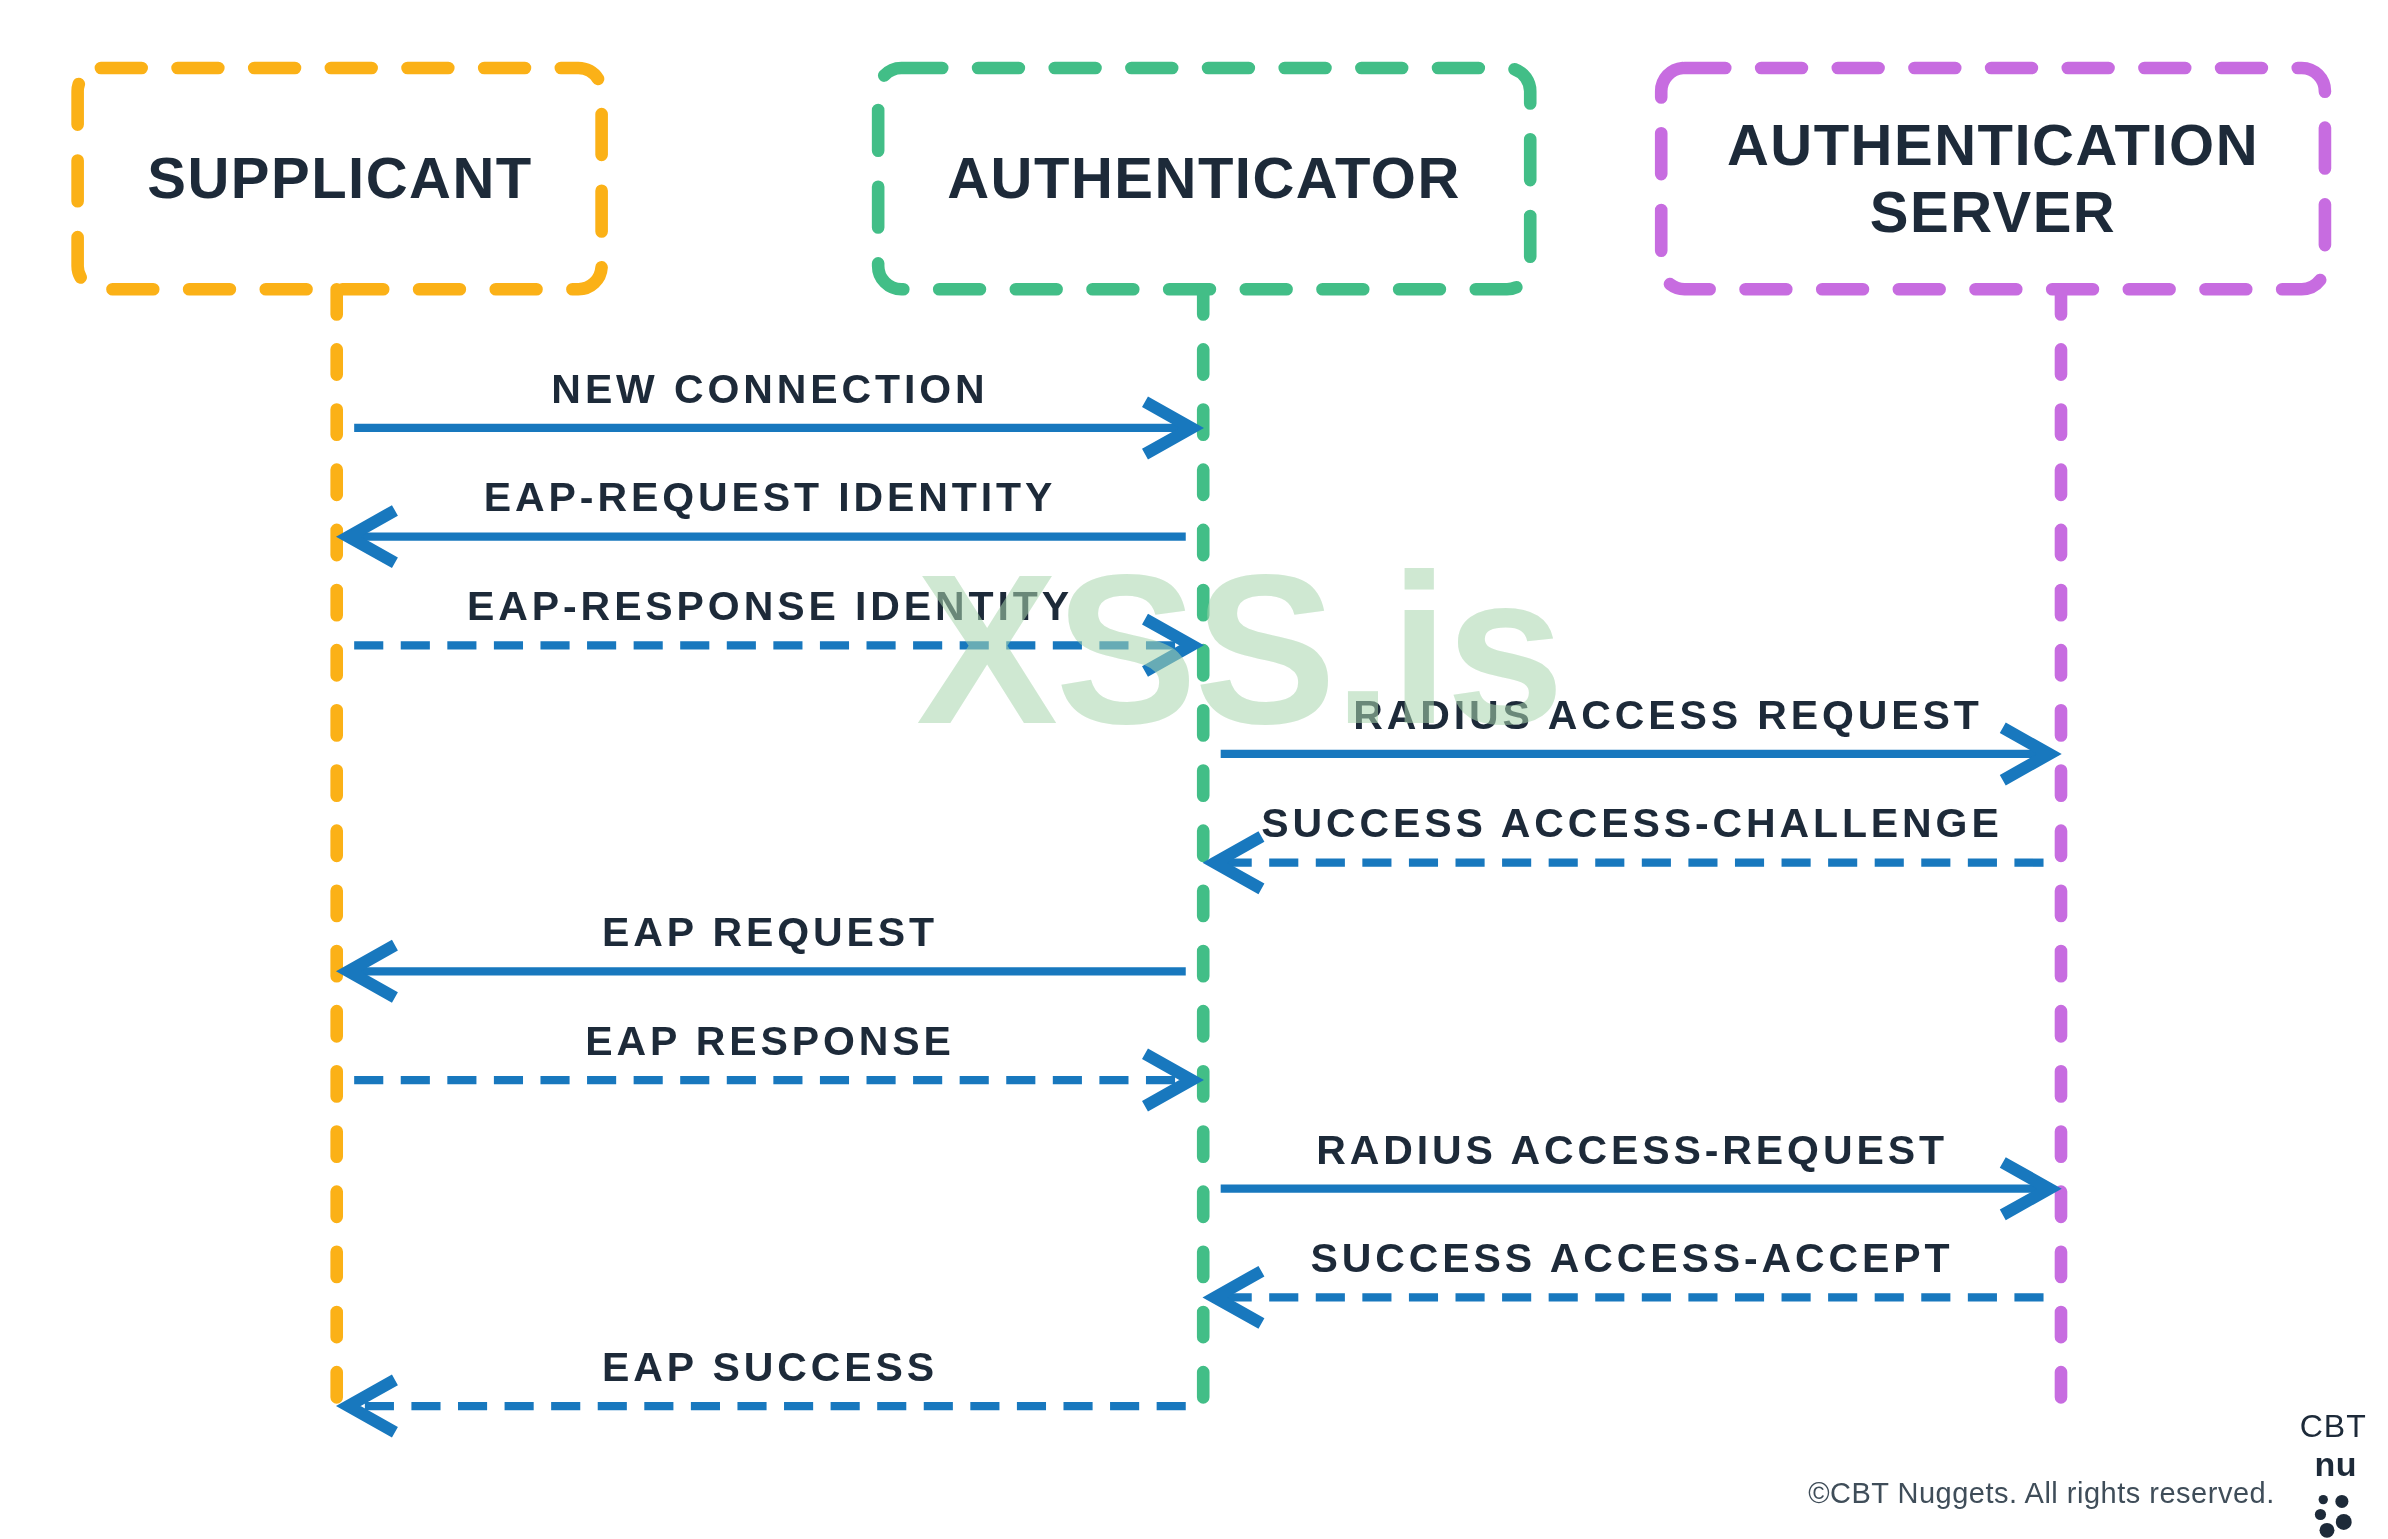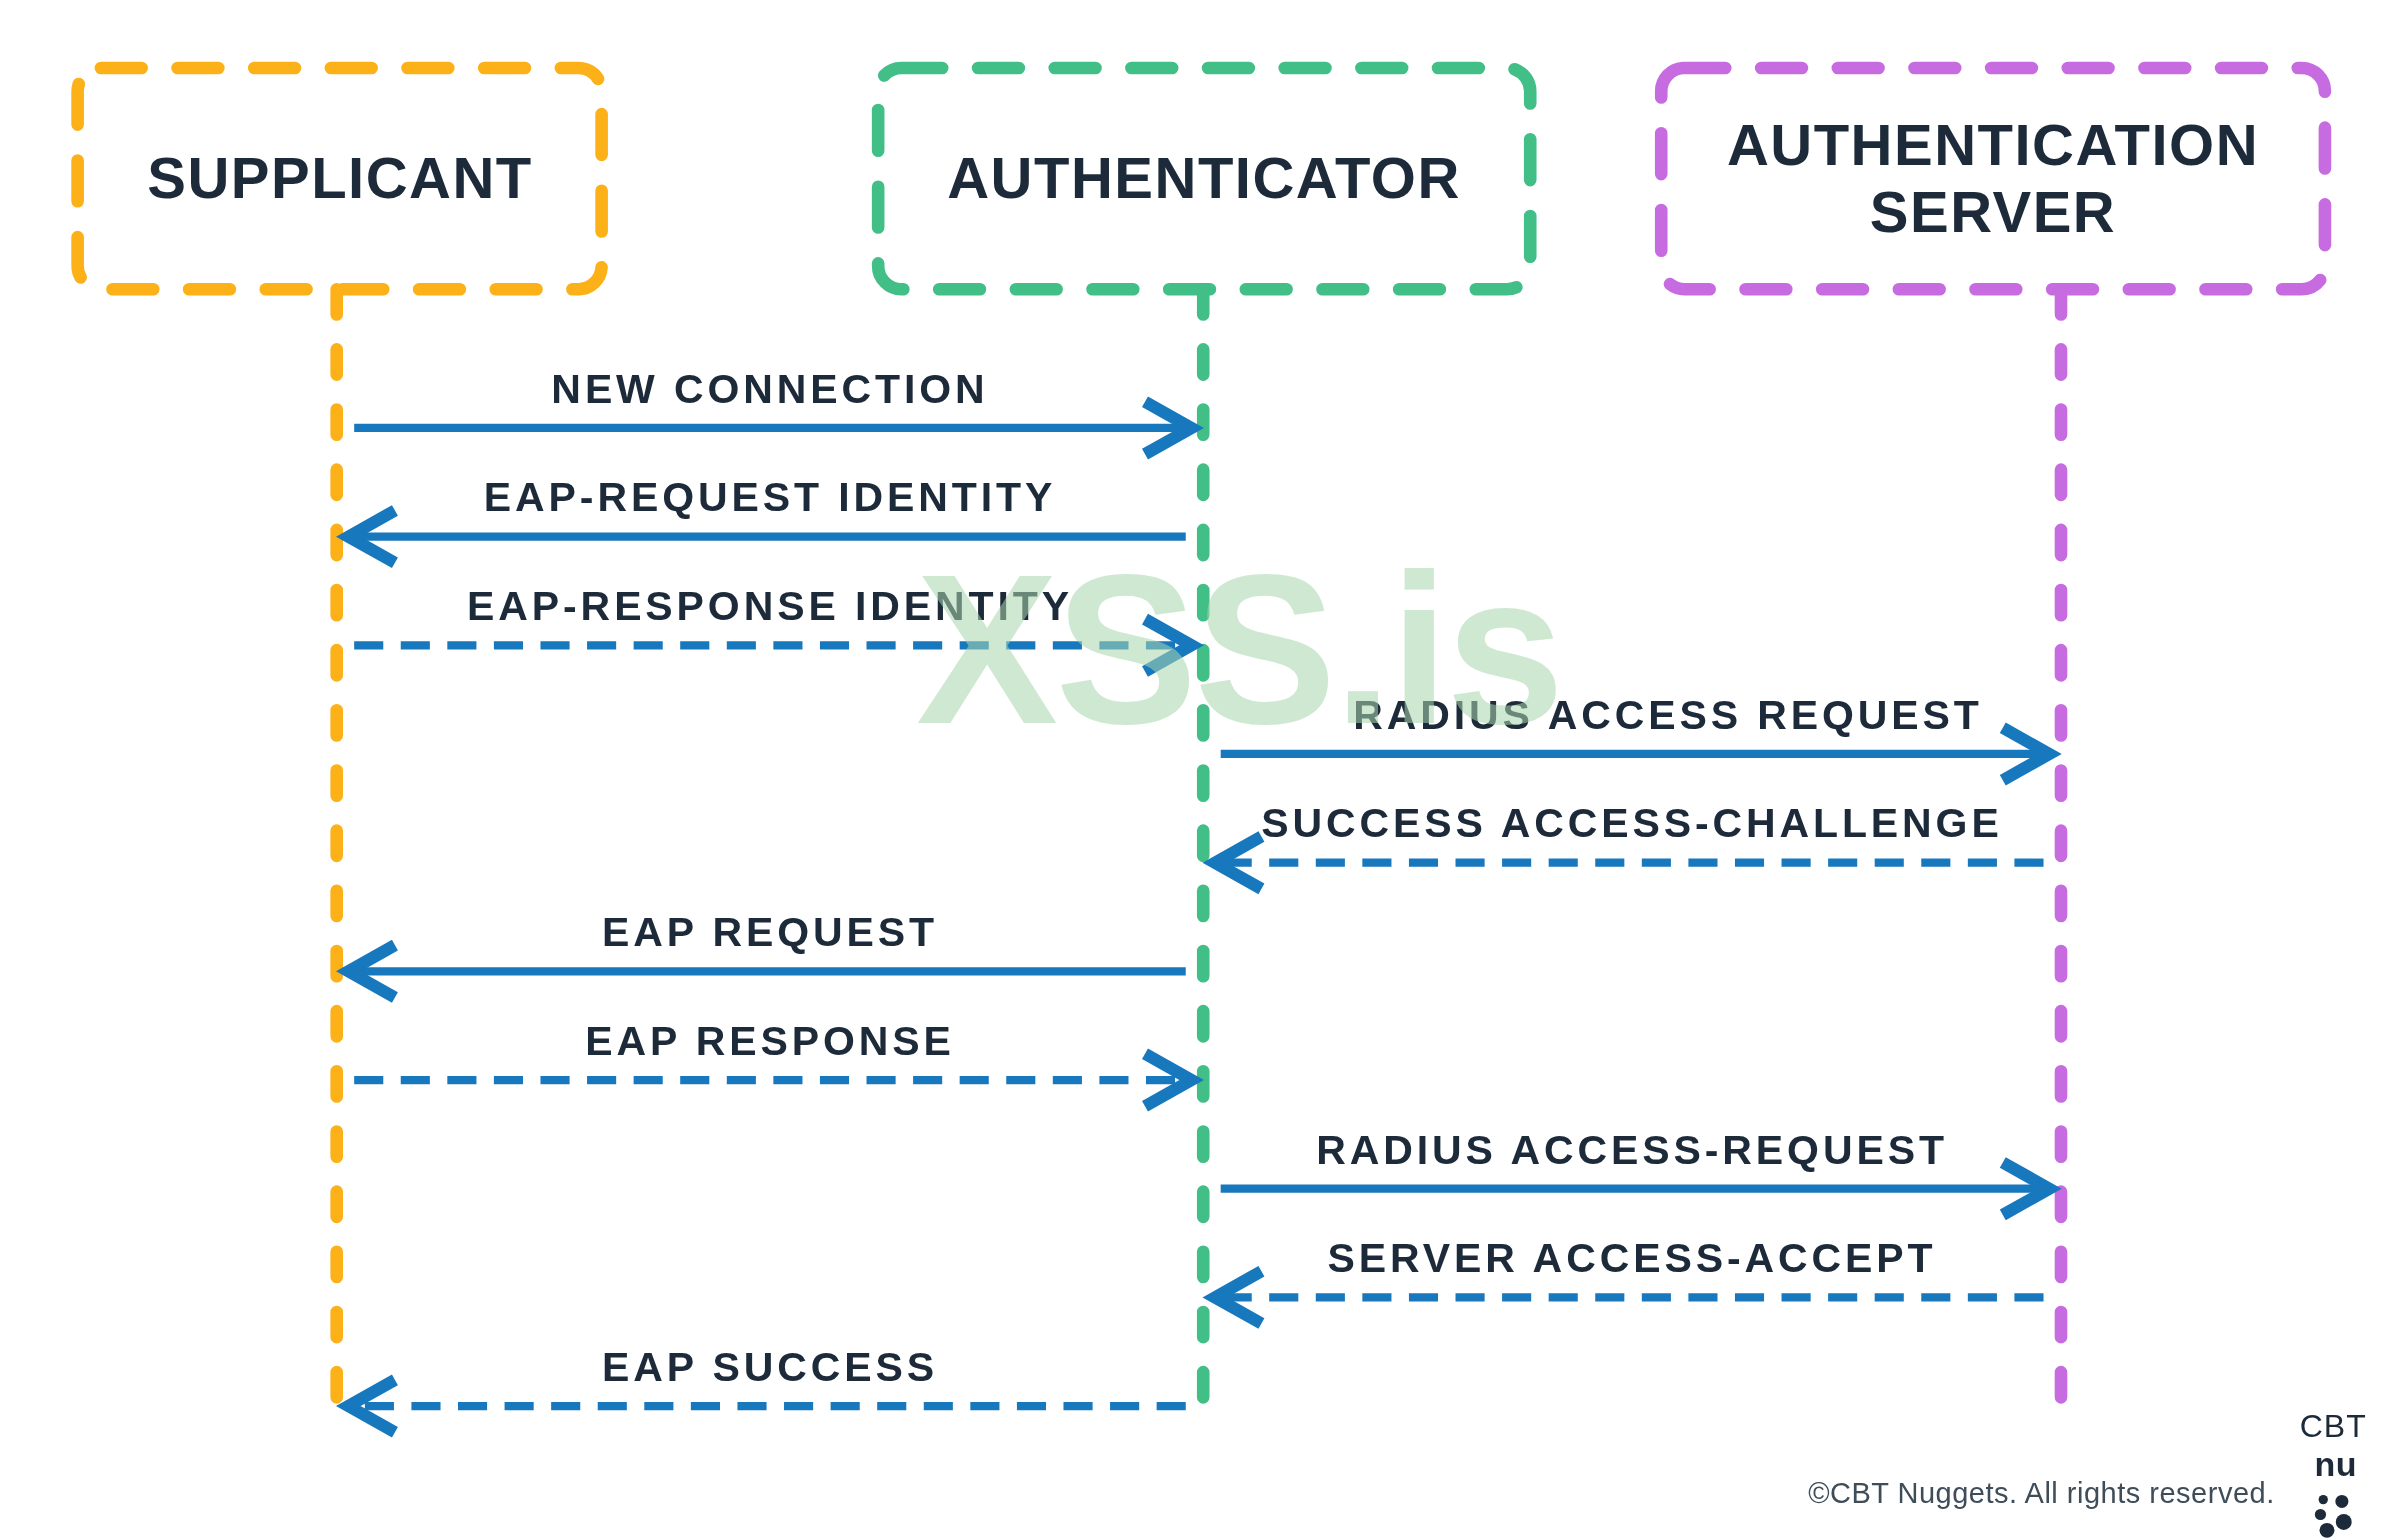--- a/index.html
+++ b/index.html
@@ -89,21 +89,21 @@
 
   <div id="labels-layer">
       <div class="msg-label" style="left: 770px; top: 368px;">NEW CONNECTION</div>
       <div class="msg-label" style="left: 770px; top: 476px;">EAP-REQUEST IDENTITY</div>
       <div class="msg-label" style="left: 770px; top: 585px;">EAP-RESPONSE IDENTITY</div>
       <div class="msg-label" style="left: 1668px; top: 694px;">RADIUS ACCESS REQUEST</div>
       <div class="msg-label" style="left: 1632px; top: 802px;">SUCCESS ACCESS-CHALLENGE</div>
       <div class="msg-label" style="left: 770px; top: 911px;">EAP REQUEST</div>
       <div class="msg-label" style="left: 770px; top: 1020px;">EAP RESPONSE</div>
       <div class="msg-label" style="left: 1632px; top: 1129px;">RADIUS ACCESS-REQUEST</div>
-      <div class="msg-label" style="left: 1632px; top: 1237px;">SERVER ACCESS-ACCEPT</div>
+      <div class="msg-label" style="left: 1632px; top: 1237px;">SUCCESS ACCESS-ACCEPT</div>
       <div class="msg-label" style="left: 770px; top: 1346px;">EAP SUCCESS</div>
     </div>
 
   <div id="watermark">XSS.is</div>
 
   <div id="footer">
     <span id="footer-copyright">©CBT Nuggets. All rights reserved.</span>
     <span id="logo">
       <span id="logo-cbt">CBT</span>
       <span class="logo-word" id="logo-nu">nu</span>

